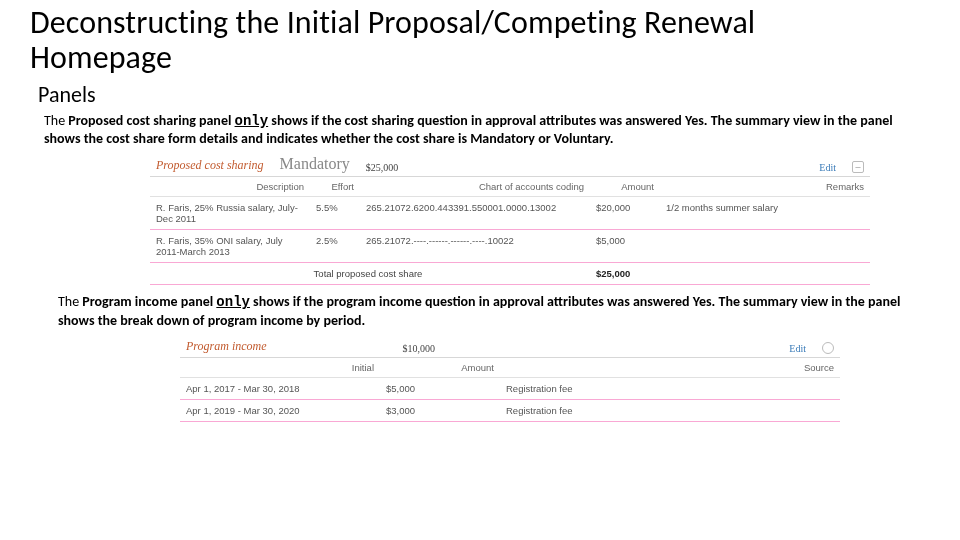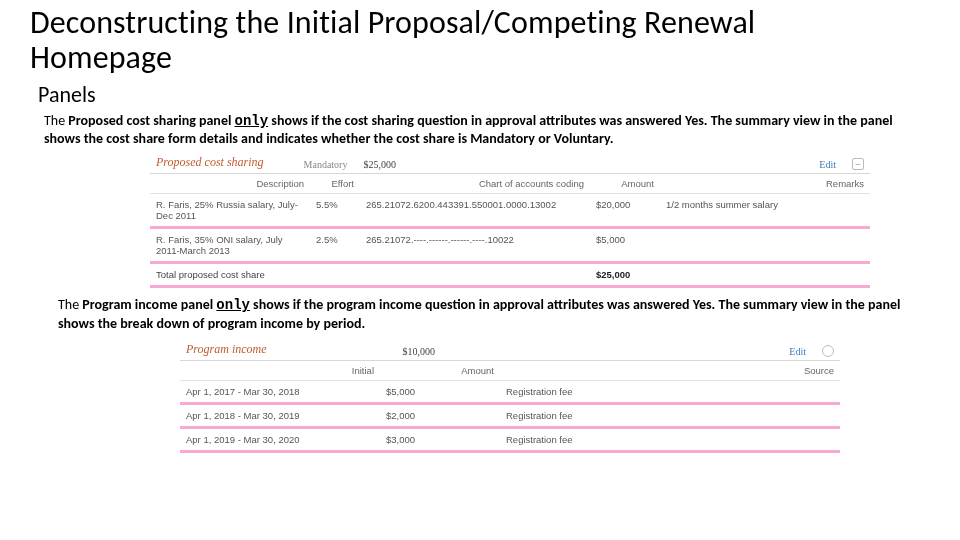--- a/index.html
+++ b/index.html
@@ -35,21 +35,21 @@
   
   .panel-wrap { margin: 2px 0 8px 120px; width: 720px; font-size: 10px; color: #555; }
   .panel-head {
     display: flex; align-items: flex-end;
     border-bottom: 1px solid #d7d7d7;
     padding: 3px 6px;
     gap: 16px;
     font-family: Georgia, 'Times New Roman', serif;
   }
   .panel-title { color: #c25b2f; font-size: 12px; font-style: italic; font-family: Georgia, serif; }
-  .panel-mute { color: #888; font-size: 10px; margin-left: 24px; }
+  .panel-mute { color: #888; font-size: 16px; }
   .panel-amt { color: #444; font-size: 10px; }
   .panel-spacer { flex: 1; }
   .panel-edit { color: #3a7bb8; font-size: 10px; cursor: pointer; }
   .panel-coll {
     width: 12px; height: 12px; border: 1px solid #bbb; border-radius: 2px;
     display: inline-flex; align-items: center; justify-content: center;
     color: #888; font-size: 10px; line-height: 1; cursor: pointer;
   }
 
   table.mini {
@@ -59,25 +59,25 @@
     font-family: Arial, sans-serif;
     color: #555;
   }
   table.mini th {
     text-align: right; font-weight: 400; color: #666;
     padding: 4px 6px;
     border-bottom: 1px solid #e1e1e1;
   }
   table.mini td {
     padding: 5px 6px;
-    border-bottom: 3px solid #f9a8d4;
+    border-bottom: 1px solid #f9a8d4;
     vertical-align: top;
   }
   .total-row td { font-weight: 400; color: #444; border-bottom: none; }
-  .total-row .lbl { text-align: left; padding-right: 10px; }
+  .total-row .lbl { text-align: center; padding-right: 10px; }
   .total-row .val { font-weight: 700; color: #222; }
 
   .panel-wrap2 { margin: 6px 0 0 150px; width: 660px; font-size: 10px; color: #555; }
   .circ {
     width: 12px; height: 12px; border: 1px solid #bbb; border-radius: 50%;
     display: inline-block;
   }
 </style>
 </head>
 <body>
@@ -157,25 +157,20 @@
           <th>Source</th>
         </tr>
       </thead>
       <tbody>
         <tr>
           <td>Apr 1, 2017 - Mar 30, 2018</td>
           <td>$5,000</td>
           <td>Registration fee</td>
         </tr>
         <tr>
-          <td>Apr 1, 2018 - Mar 30, 2019</td>
-          <td>$2,000</td>
-          <td>Registration fee</td>
-        </tr>
-        <tr>
           <td>Apr 1, 2019 - Mar 30, 2020</td>
           <td>$3,000</td>
           <td>Registration fee</td>
         </tr>
       </tbody>
     </table>
   </div>
 </div>
 
 </body></html>

